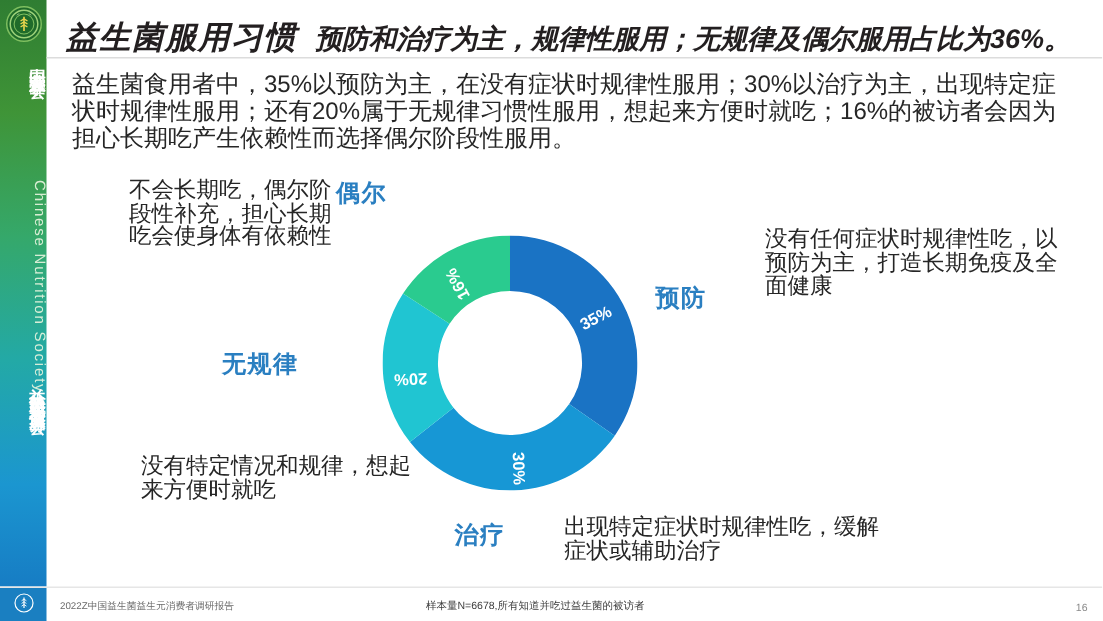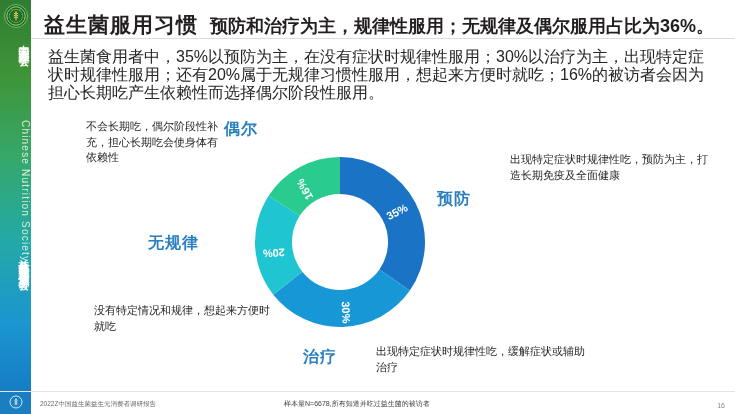--- a/index.html
+++ b/index.html
@@ -78,20 +78,21 @@
   }
 
   
   #header {
     position: absolute;
     left: 44px; top: 11px;
     width: 680px;
     display: flex;
     align-items: baseline;
     gap: 12px;
+    font-style: italic;
   }
   #title {
     font-size: 21px;
     font-weight: bold;
     color: #231f20;
     letter-spacing: 1px;
     white-space: nowrap;
   }
   #subtitle {
     font-size: 18px;
@@ -136,21 +137,21 @@
     position: absolute;
     font-size: 16px;
     font-weight: bold;
     color: #2a7fc1;
     letter-spacing: 1px;
     white-space: nowrap;
     text-shadow: 0.5px 0.5px 0 rgba(255,255,255,.9);
   }
   .cat-desc {
     position: absolute;
-    font-size: 11px;
+    font-size: 15px;
     line-height: 15.5px;
     color: #262626;
   }
 
   #label-prevention { left: 437px; top: 156px; margin-top: 33px; }
   #desc-prevention  { left: 510px; top: 152px; width: 200px; }
 
   #label-treatment  { left: 303px; top: 347px; }
   #desc-treatment   { left: 376px; top: 344px; width: 210px; }
 
@@ -238,21 +239,21 @@
       <path d="M 13.69 38.74 A 85 85 0 0 1 85.00 0.00 L 85.00 36.98 A 48.025 48.025 0 0 0 44.71 58.86 Z" fill="#2acb8f"></path>
 
       <text class="seg-pct" x="143.9" y="58.2" text-anchor="middle" transform="rotate(-27.6 143.9 58.2)">35%</text>
       <text class="seg-pct" x="87.1" y="155.5" text-anchor="middle" transform="rotate(88.2 87.1 155.5)">30%</text>
       <text class="seg-pct" x="18.6" y="92.1" text-anchor="middle" transform="rotate(177.3 18.6 92.1)">20%</text>
       <text class="seg-pct" x="53.2" y="30.6" text-anchor="middle" transform="rotate(241.5 53.2 30.6)">16%</text>
     </svg>
   </div>
 
   <div class="cat-label" id="label-prevention">预防</div>
-  <div class="cat-desc" id="desc-prevention">出现特定症状时规律性吃，预防为主，打造长期免疫及全面健康</div>
+  <div class="cat-desc" id="desc-prevention">没有任何症状时规律性吃，以预防为主，打造长期免疫及全面健康</div>
 
   <div class="cat-label" id="label-treatment">治疗</div>
   <div class="cat-desc" id="desc-treatment">出现特定症状时规律性吃，缓解症状或辅助治疗</div>
 
   <div class="cat-label" id="label-irregular">无规律</div>
   <div class="cat-desc" id="desc-irregular">没有特定情况和规律，想起来方便时就吃</div>
 
   <div class="cat-label" id="label-occasional">偶尔</div>
   <div class="cat-desc" id="desc-occasional">不会长期吃，偶尔阶段性补充，担心长期吃会使身体有依赖性</div>
 

